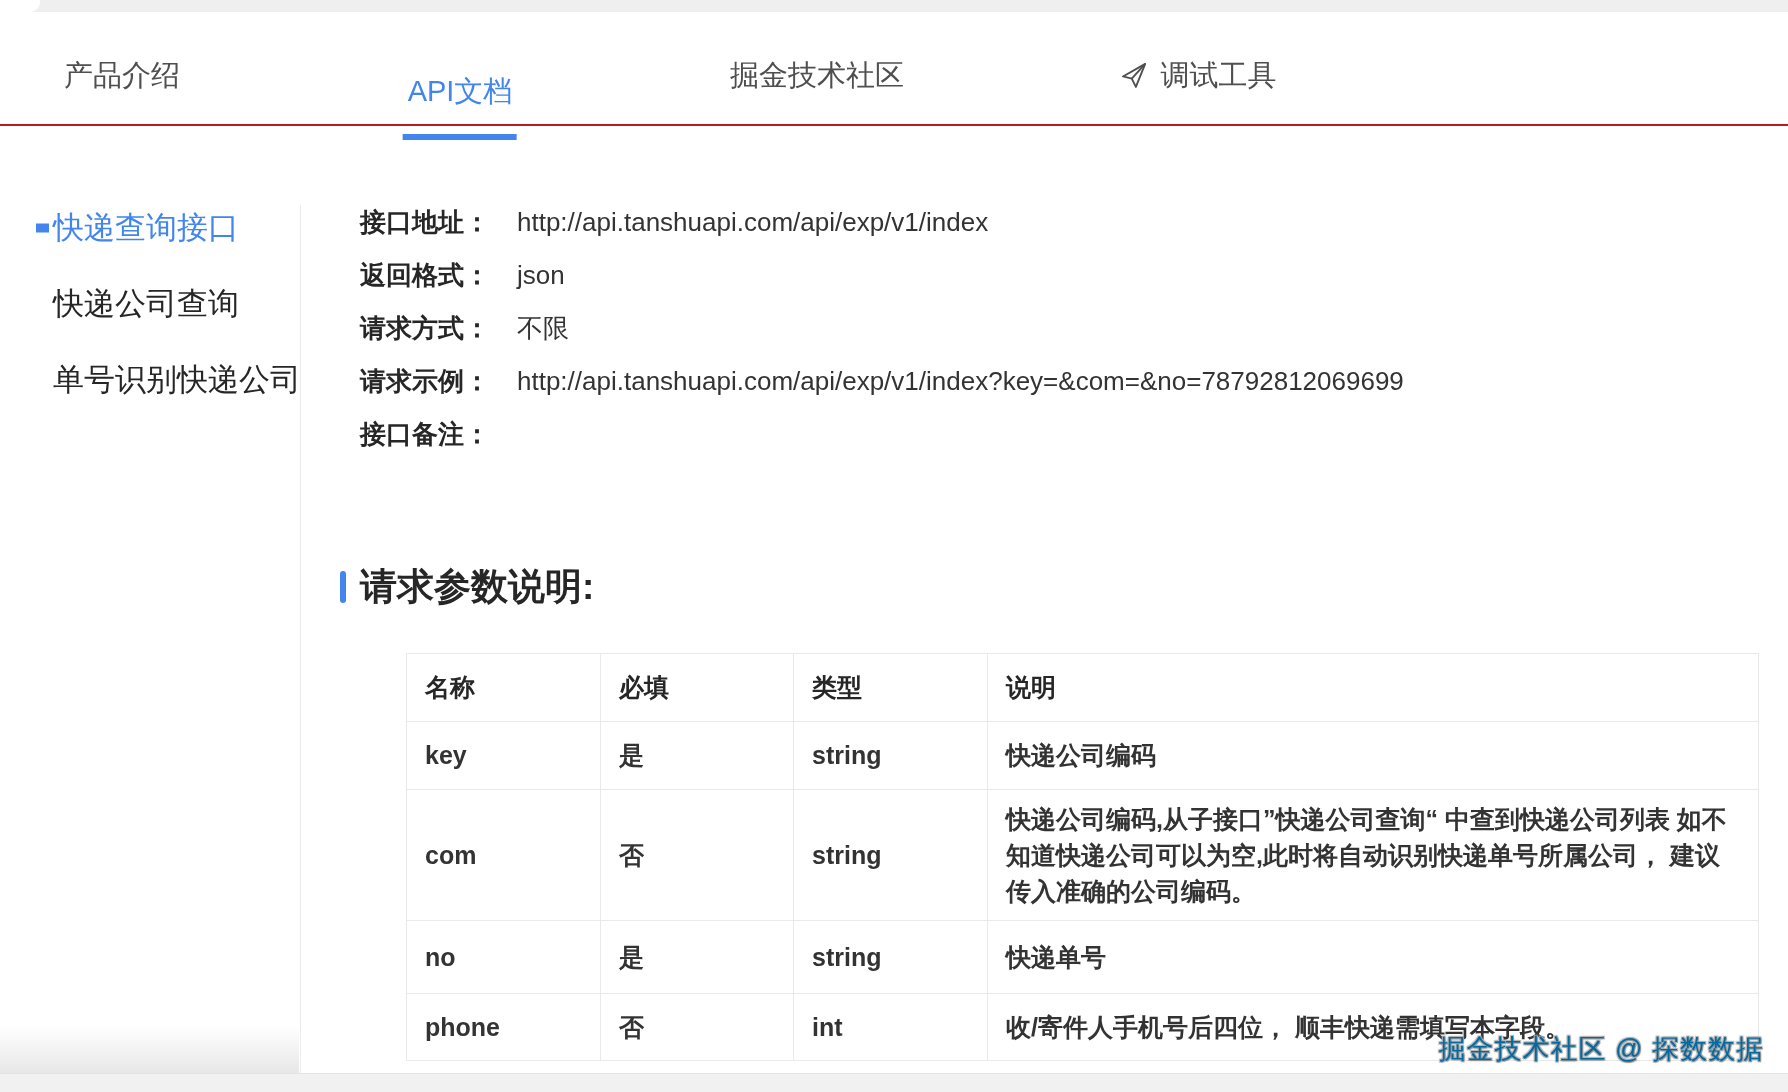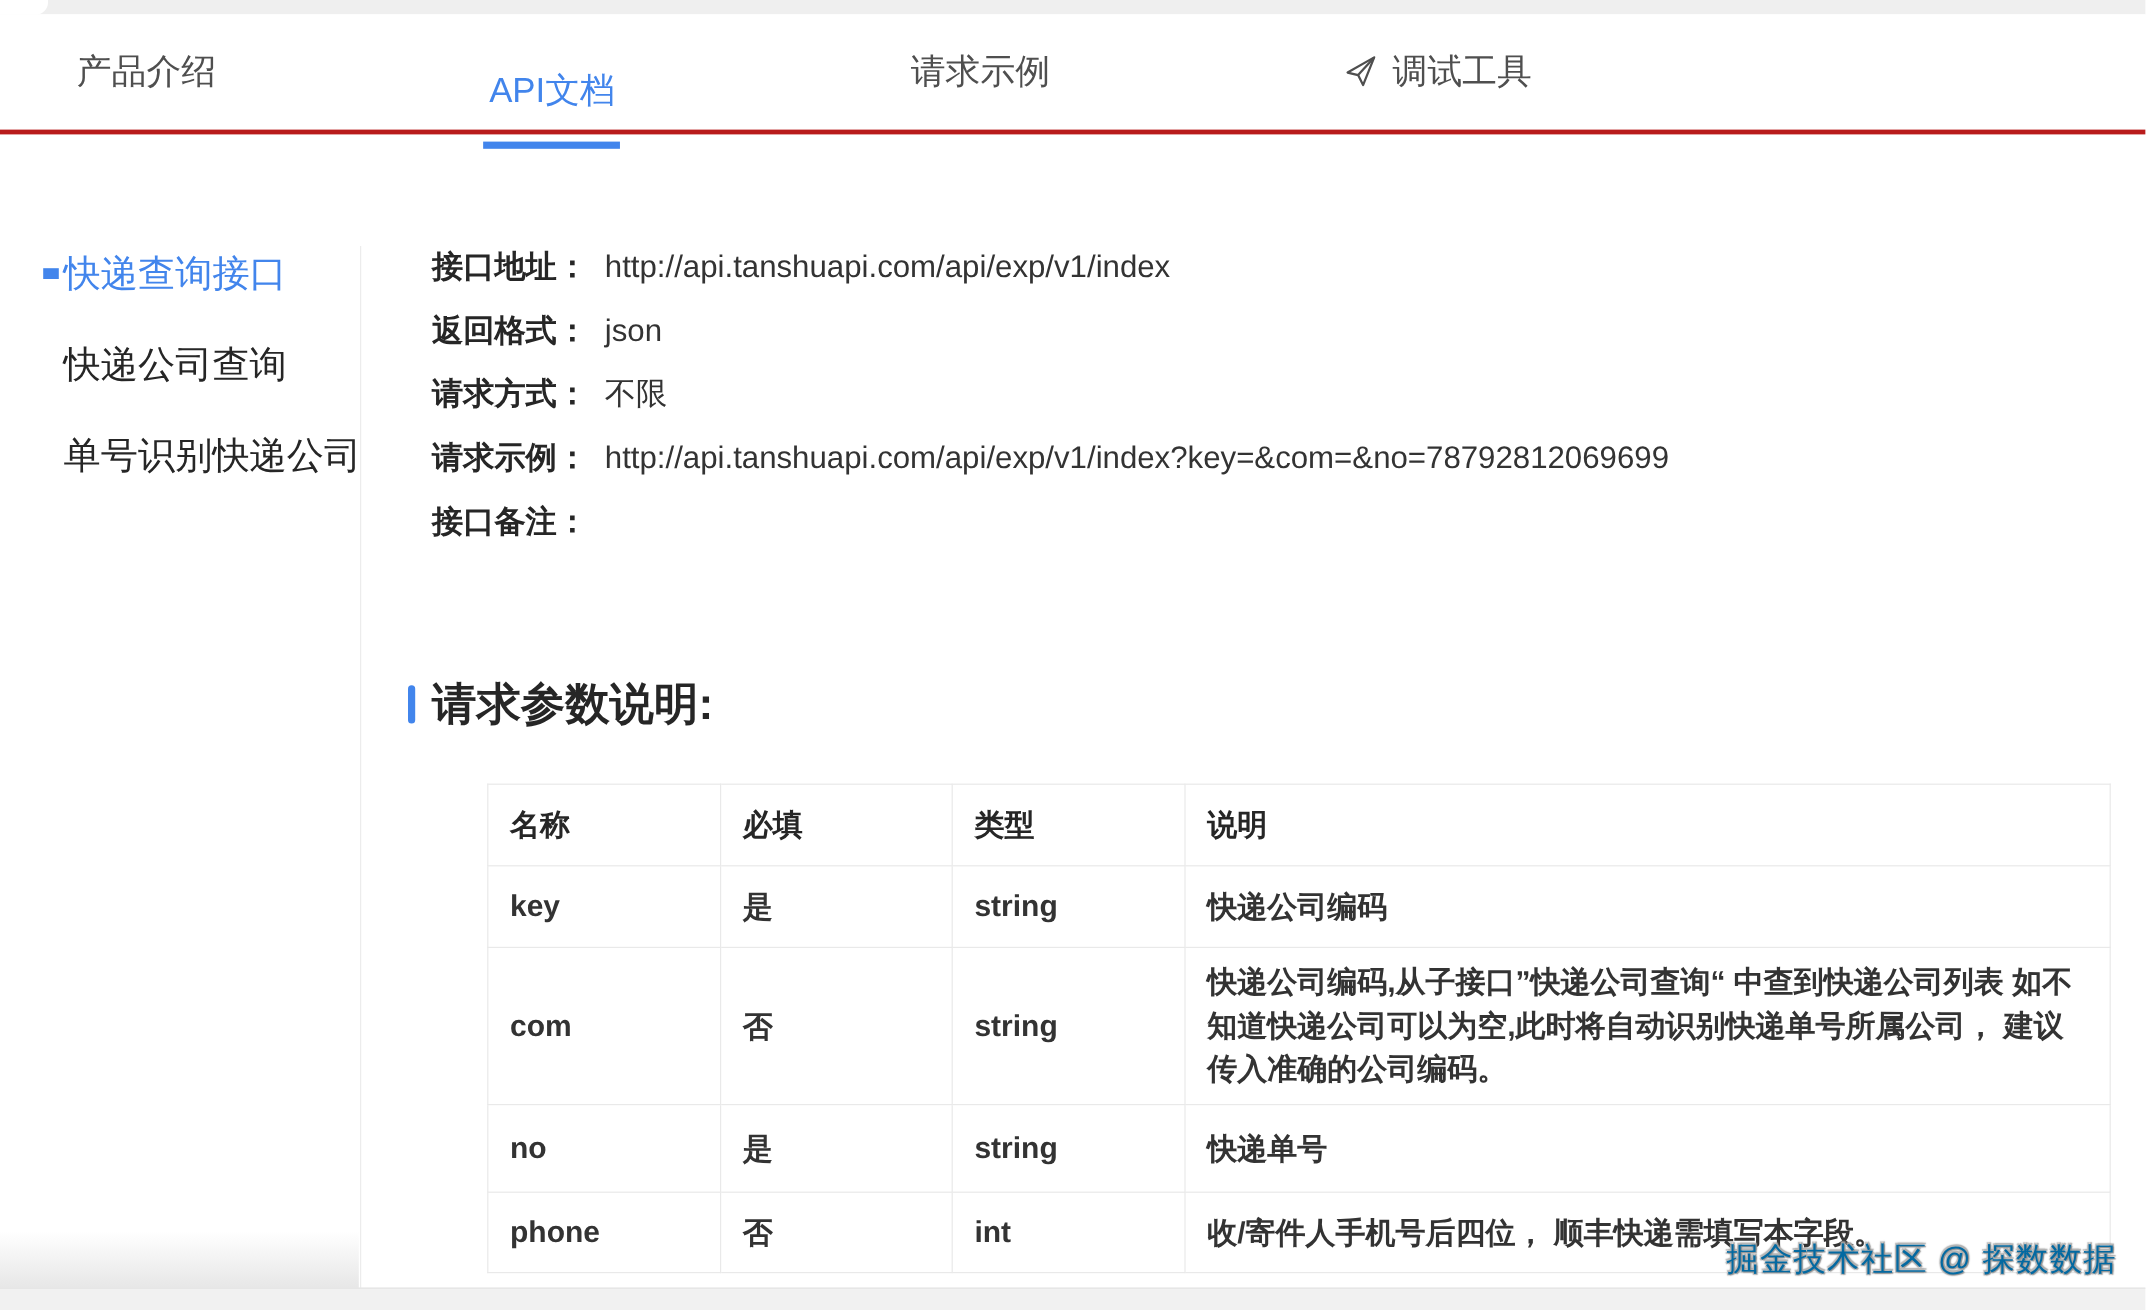--- a/index.html
+++ b/index.html
@@ -9,22 +9,22 @@
     font-family:"Liberation Sans","DejaVu Sans",sans-serif;
     color:#333;
   }
 
   
   .top-strip { position:absolute; top:0; left:0; right:0; height:12px; background:#efefef; }
   .top-strip .notch { position:absolute; top:0; left:0; width:40px; height:12px; background:#ffffff; border-radius:0 0 10px 0; }
 
   
   .tabbar {
-    position:absolute; top:12px; left:0; right:0; height:96px;
-    background:#ffffff; border-bottom:4px solid #b91c1c;
+    position:absolute; top:28px; left:0; right:0; height:96px;
+    background:#ffffff; border-bottom:2px solid #b91c1c;
   }
   .tab {
     position:absolute; top:0; height:96px; display:flex; align-items:center; gap:11px;
     transform:translateX(-50%);
     font-size:29px; color:#4f4f4f; cursor:pointer; white-space:nowrap;
   }
   .tab.active { color:#4285ec;margin-top:16px; }
   .tab.active .underline {
     position:absolute; bottom:0; left:50%; transform:translateX(-50%);
     width:114px; height:6px; background:#4285ec;
@@ -40,21 +40,21 @@
   .side-item.active { color:#4285ec; }
   .side-item .marker {
     position:absolute; left:36px; top:50%; transform:translateY(-50%);
     width:13px; height:9px; background:#4285ec;
   }
   .v-divider { position:absolute; left:300px; top:205px; height:870px; width:1px; background:#ececec; }
 
   
   .info-rows { position:absolute; left:360px; top:196px; }
   .info-row { height:53px; display:flex; align-items:center; font-size:26px; }
-  .info-row .lbl { font-weight:bold; color:#262626; margin-right:14px; white-space:nowrap; }
+  .info-row .lbl { font-weight:bold; color:#262626; margin-right:27px; white-space:nowrap; }
   .info-row .val { color:#333; white-space:nowrap; }
 
   
   .section-title { position:absolute; left:340px; top:570px; height:34px; display:flex; align-items:center; }
   .section-title .bar { width:6px; height:32px; border-radius:3px; background:#4285ec; }
   .section-title .txt { margin-left:14px; font-size:37px; font-weight:bold; color:#262626; }
 
   
   .table-wrap { position:absolute; left:363px; top:653px;padding-left:43px; }
   table.params { border-collapse:collapse; table-layout:fixed; width:1352px; font-size:25px; }
@@ -94,21 +94,21 @@
 
 <div class="tabbar">
   <div class="tab" style="left:122px">
     <span>产品介绍</span>
   </div>
   <div class="tab active" style="left:460px">
     <span>API文档</span>
     <span class="underline"></span>
   </div>
   <div class="tab" style="left:817px">
-    <span>请求示例</span>
+    <span>掘金技术社区</span>
   </div>
   <div class="tab" style="left:1198px">
     <span style="transform:rotate(-6deg)">
       <svg width="30" height="30" viewBox="0 0 24 24" fill="none" stroke="#4f4f4f" stroke-width="1.5" stroke-linejoin="round">
         <path d="M21.5 3.2 L2.8 11.4 L9.6 13.8 L12.2 20.8 Z"></path>
         <path d="M9.6 13.8 L21.5 3.2"></path>
       </svg>
     </span>
     <span>调试工具</span>
   </div>

